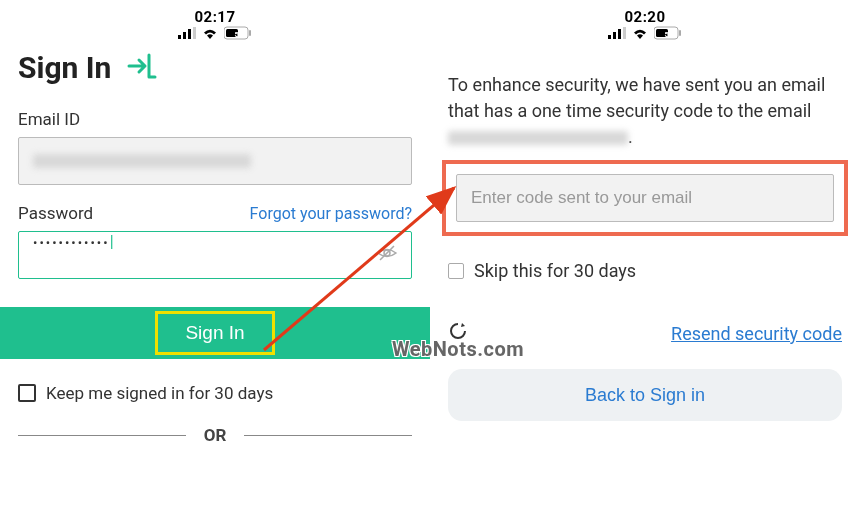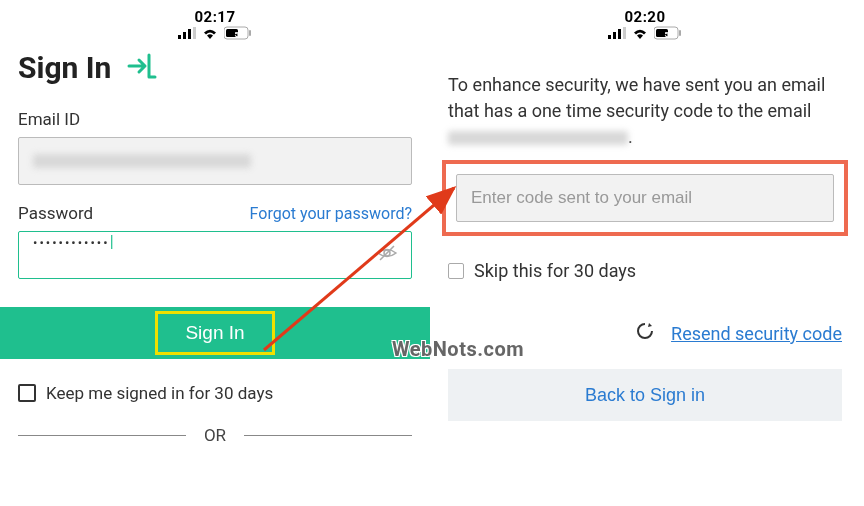--- a/index.html
+++ b/index.html
@@ -173,20 +173,21 @@
     .checkbox-label {
       font-size: 17px;
       color: #333;
     }
     .or-divider {
       display: flex;
       align-items: center;
       gap: 18px;
       color: #444;
       font-size: 17px;
+      font-weight: bold;
     }
     .or-line {
       flex: 1;
       height: 1px;
       background: #888;
     }
     
     .security-msg {
       font-size: 18px;
       color: #333;
@@ -215,37 +216,37 @@
       background: #f2f2f2;
       padding: 16px 14px;
       font-size: 17px;
       color: #888;
       border-radius: 2px;
     }
     .code-input::placeholder { color: #999; }
     .submit-btn { margin-bottom: 24px; }
     .resend-row {
       display: flex;
-      justify-content: flex-end;
+      justify-content: space-between;
       align-items: center;
       gap: 16px;
       margin: 40px 0 24px 0;
     }
     .resend-link {
       color: #2a7bd1;
       font-size: 18px;
     }
     .back-btn {
       width: 100%;
       height: 52px;
       background: #eef1f3;
       color: #2a7bd1;
       border: none;
       font-size: 18px;
-      border-radius: 0;
+      border-radius: 14px;
       cursor: pointer;
     }
     
     .arrow-svg {
       position: absolute;
       left: 254px;
       top: 170px;
       width: 220px;
       height: 190px;
       pointer-events: none;

